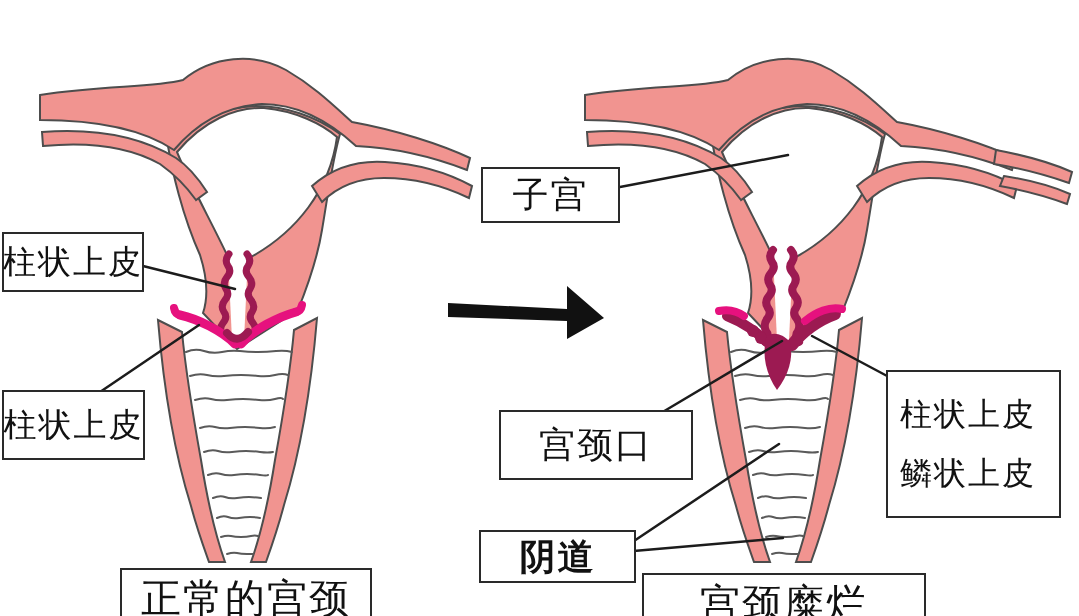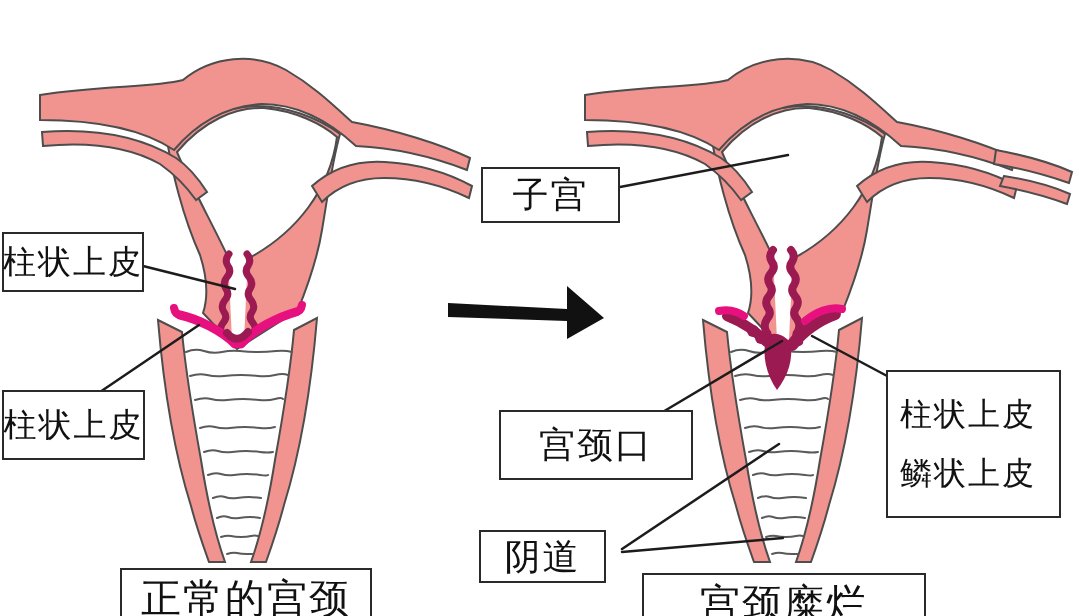--- a/index.html
+++ b/index.html
@@ -131,21 +131,21 @@
   <div class="label-box lb-small" style="left:2px; top:232px; width:142px; height:60px;">柱状上皮</div>
 
   <div class="label-box lb-small" style="left:2px; top:390px; width:143px; height:70px;">柱状上皮</div>
 
   <div class="label-box lb-caption" style="left:120px; top:568px; width:252px; height:60px;">正常的宫颈</div>
 
   <div class="label-box lb-mid" style="left:481px; top:167px; width:139px; height:56px;">子宫</div>
 
   <div class="label-box lb-mid" style="left:499px; top:410px; width:194px; height:70px;">宫颈口</div>
 
-  <div class="label-box lb-mid" style="left:479px; top:530px; width:127px; height:53px;">阴道</div>
+  <div class="label-box lb-mid" style="left:479px; top:530px; width:157px; height:53px;font-weight:bold;">阴道</div>
 
   <div class="label-box lb-multi" style="left:886px; top:370px; width:175px; height:148px;">
     <span>柱状上皮</span>
     <span>鳞状上皮</span>
   </div>
 
   <div class="label-box lb-caption" style="left:642px; top:573px; width:284px; height:60px;">宫颈糜烂</div>
 
 </div>
 

